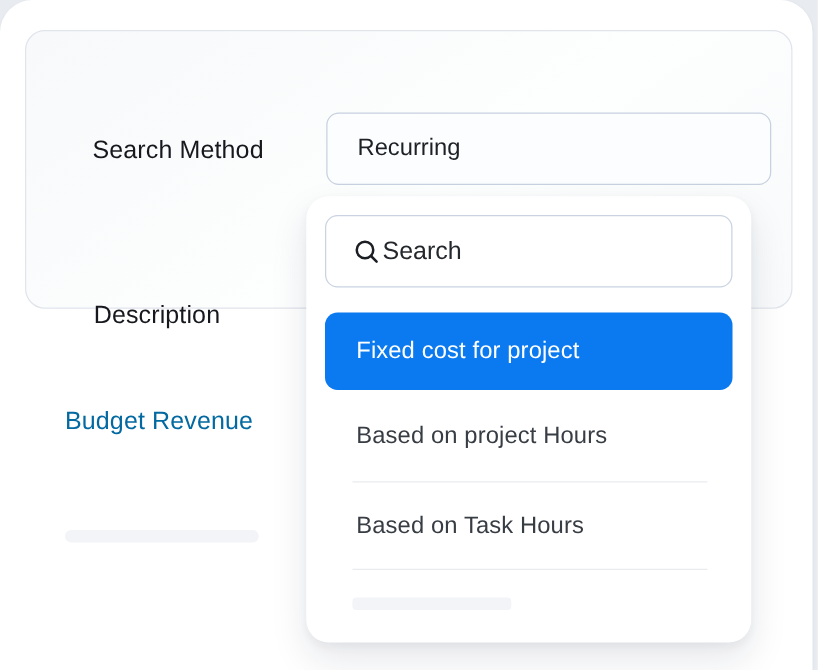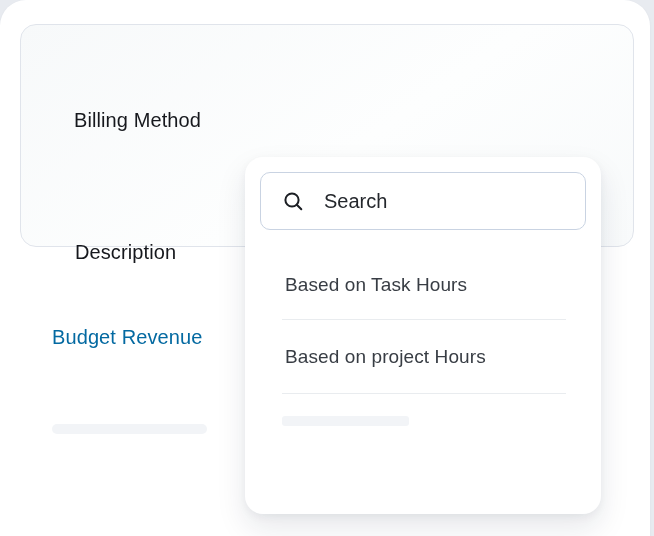--- a/index.html
+++ b/index.html
@@ -83,21 +83,21 @@
   }
   .search-box {
     display: flex;
     align-items: center;
     height: 58px;
     box-sizing: border-box;
     border: 1.5px solid #c9d3e2;
     border-radius: 10px;
     background: #ffffff;
     padding-left: 22px;
-    gap: 20px;
+    gap: 2px;
   }
   .search-box svg { flex: 0 0 auto; display: block; }
   .search-input {
     border: none;
     outline: none;
     background: transparent;
     font-family: "Liberation Sans", sans-serif;
     font-size: 20px;
     color: #24272c;
     width: 100%;
@@ -150,46 +150,52 @@
     height: 10px;
     border-radius: 5px;
   }
 </style>
 </head>
 <body>
 
 <div class="screen">
 
   <div class="fieldset-card">
-    <div class="field-label label-billing">Billing Method</div>
-
+    <div class="field-label label-billing">Search Method</div>
+
+    <div class="select-display">
+      <span>Recurring</span>
+    </div>
 
     <div class="field-label label-description">Description</div>
   </div>
 
   <div class="label-budget">Budget Revenue</div>
   <div class="skeleton budget"></div>
 
   <div class="dropdown-panel">
 
     <div class="search-box">
       <svg width="21" height="21" viewBox="0 0 21 21">
         <circle cx="9" cy="9" r="6.6" fill="none" stroke="#1b1e23" stroke-width="2"></circle>
         <line x1="13.8" y1="13.8" x2="18.3" y2="18.3" stroke="#1b1e23" stroke-width="2" stroke-linecap="round"></line>
       </svg>
       <input class="search-input" type="text" placeholder="Search" style="">
     </div>
 
     <div class="option-list">
+      <div class="option selected" style="background: rgb(11, 121, 239);">
+        <span>Fixed cost for project</span>
+      </div>
+
+      <div class="option plain row2">
+        <span>Based on project Hours</span>
+      </div>
 
       <div class="option plain row3">
         <span>Based on Task Hours</span>
       </div>
 
-      <div class="option plain row2">
-        <span>Based on project Hours</span>
-      </div>
-
       <div class="skeleton in-panel"></div>
     </div>
   </div>
 
 </div>
 
 </body></html>

